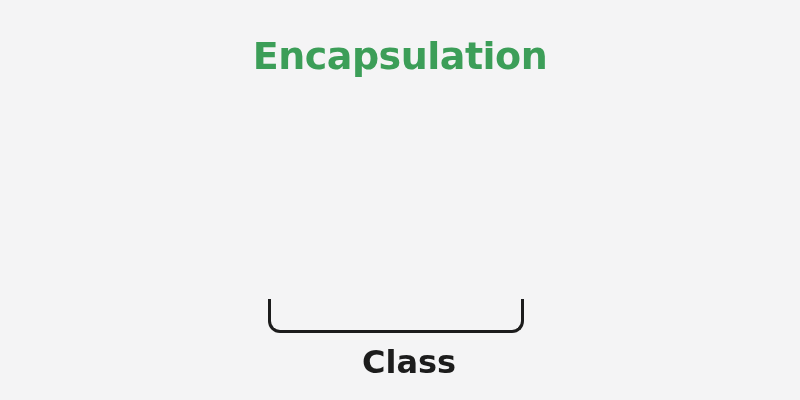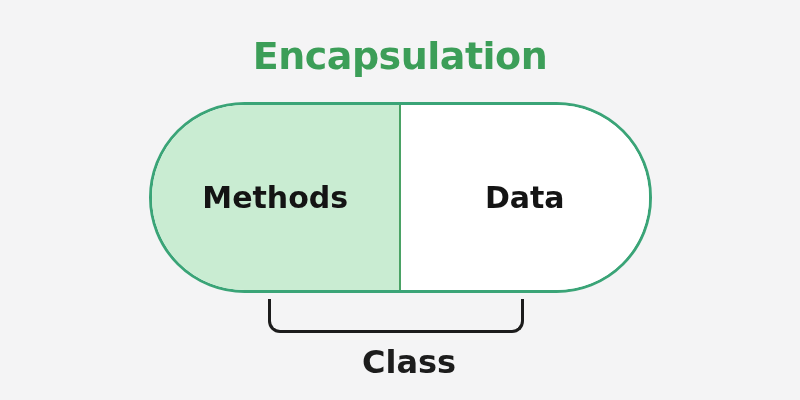--- a/index.html
+++ b/index.html
@@ -86,25 +86,17 @@
     font-weight: 700;
     color: var(--bracket-black);
   }
 </style>
 </head>
 <body>
 
 <div class="canvas">
   <div class="title">Encapsulation</div>
 
-  <div class="capsule">
-    <div class="capsule-half left">
-      <span class="section-label">Methods</span>
-    </div>
-    <div class="capsule-half right">
-      <span class="section-label">Data</span>
-    </div>
-  </div>
 
   <div class="bracket"></div>
 
   <div class="bracket-label">Class</div>
 </div>
 
 </body></html>

